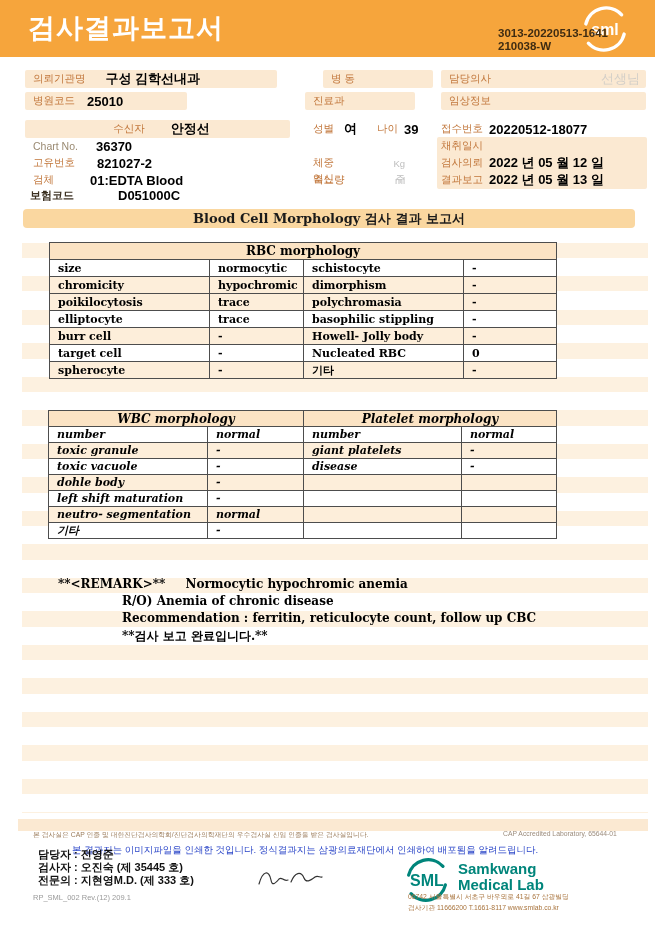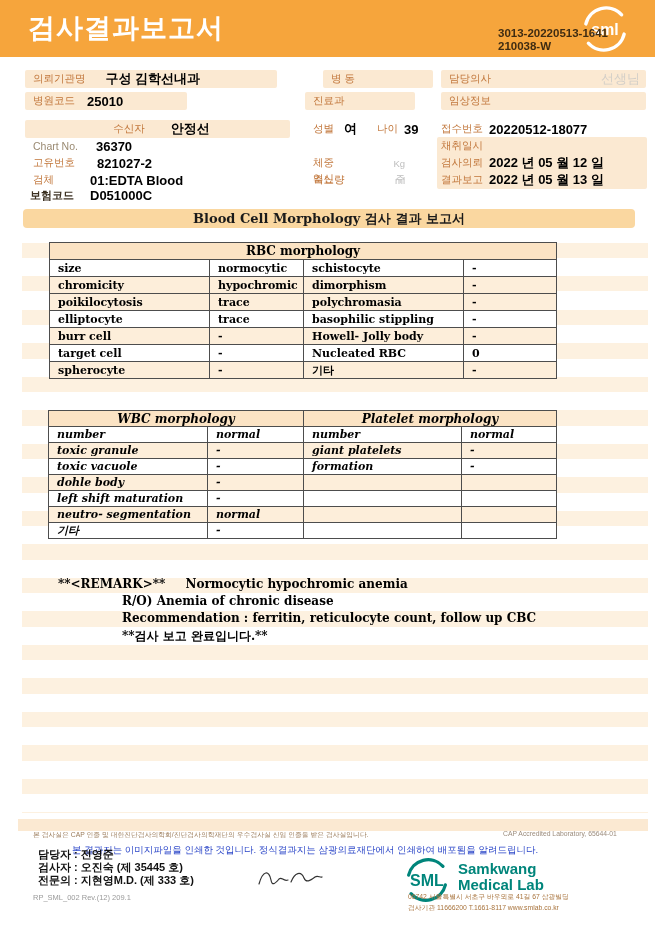--- a/index.html
+++ b/index.html
@@ -141,21 +141,21 @@
     <span class="lbl" style="padding-left:4px;">검사의뢰</span>
     <span class="val" style="margin-left:6px;">2022 년 05 월 12 일</span>
   </div>
   <div class="abs plain" style="left:437px;top:171px;width:210px;">
     <span class="lbl" style="padding-left:4px;">결과보고</span>
     <span class="val" style="margin-left:6px;">2022 년 05 월 13 일</span>
   </div>
 
   <div class="abs plain" style="left:30px;top:186px;width:300px;">
     <span style="font-family:'DejaVu Serif',serif;font-size:11px;font-weight:bold;color:#3a2f20;">보험코드</span>
-    <span class="val" style="margin-left:4px;padding-left:12px;">D051000C</span>
+    <span class="val" style="margin-left:32px;padding-left:12px;">D051000C</span>
   </div>
 
   <div class="abs sec-title">Blood Cell Morphology 검사 결과 보고서</div>
 
   <div class="abs stripes"></div>
 
   <table class="abs rep t1" style="left:49px;top:242px;width:507px;">
     <colgroup>
         <col style="width:160px;">
         <col style="width:94px;">
@@ -231,21 +231,21 @@
         </tr>
     <tr class="odd">
           <td>toxic granule</td>
           <td>-</td>
           <td>giant platelets</td>
           <td>-</td>
         </tr>
     <tr class="even">
           <td>toxic vacuole</td>
           <td>-</td>
-          <td>formation</td>
+          <td>disease</td>
           <td>-</td>
         </tr>
     <tr class="odd">
           <td>dohle body</td>
           <td>-</td>
           <td></td>
           <td></td>
         </tr>
     <tr class="even">
           <td>left shift maturation</td>

